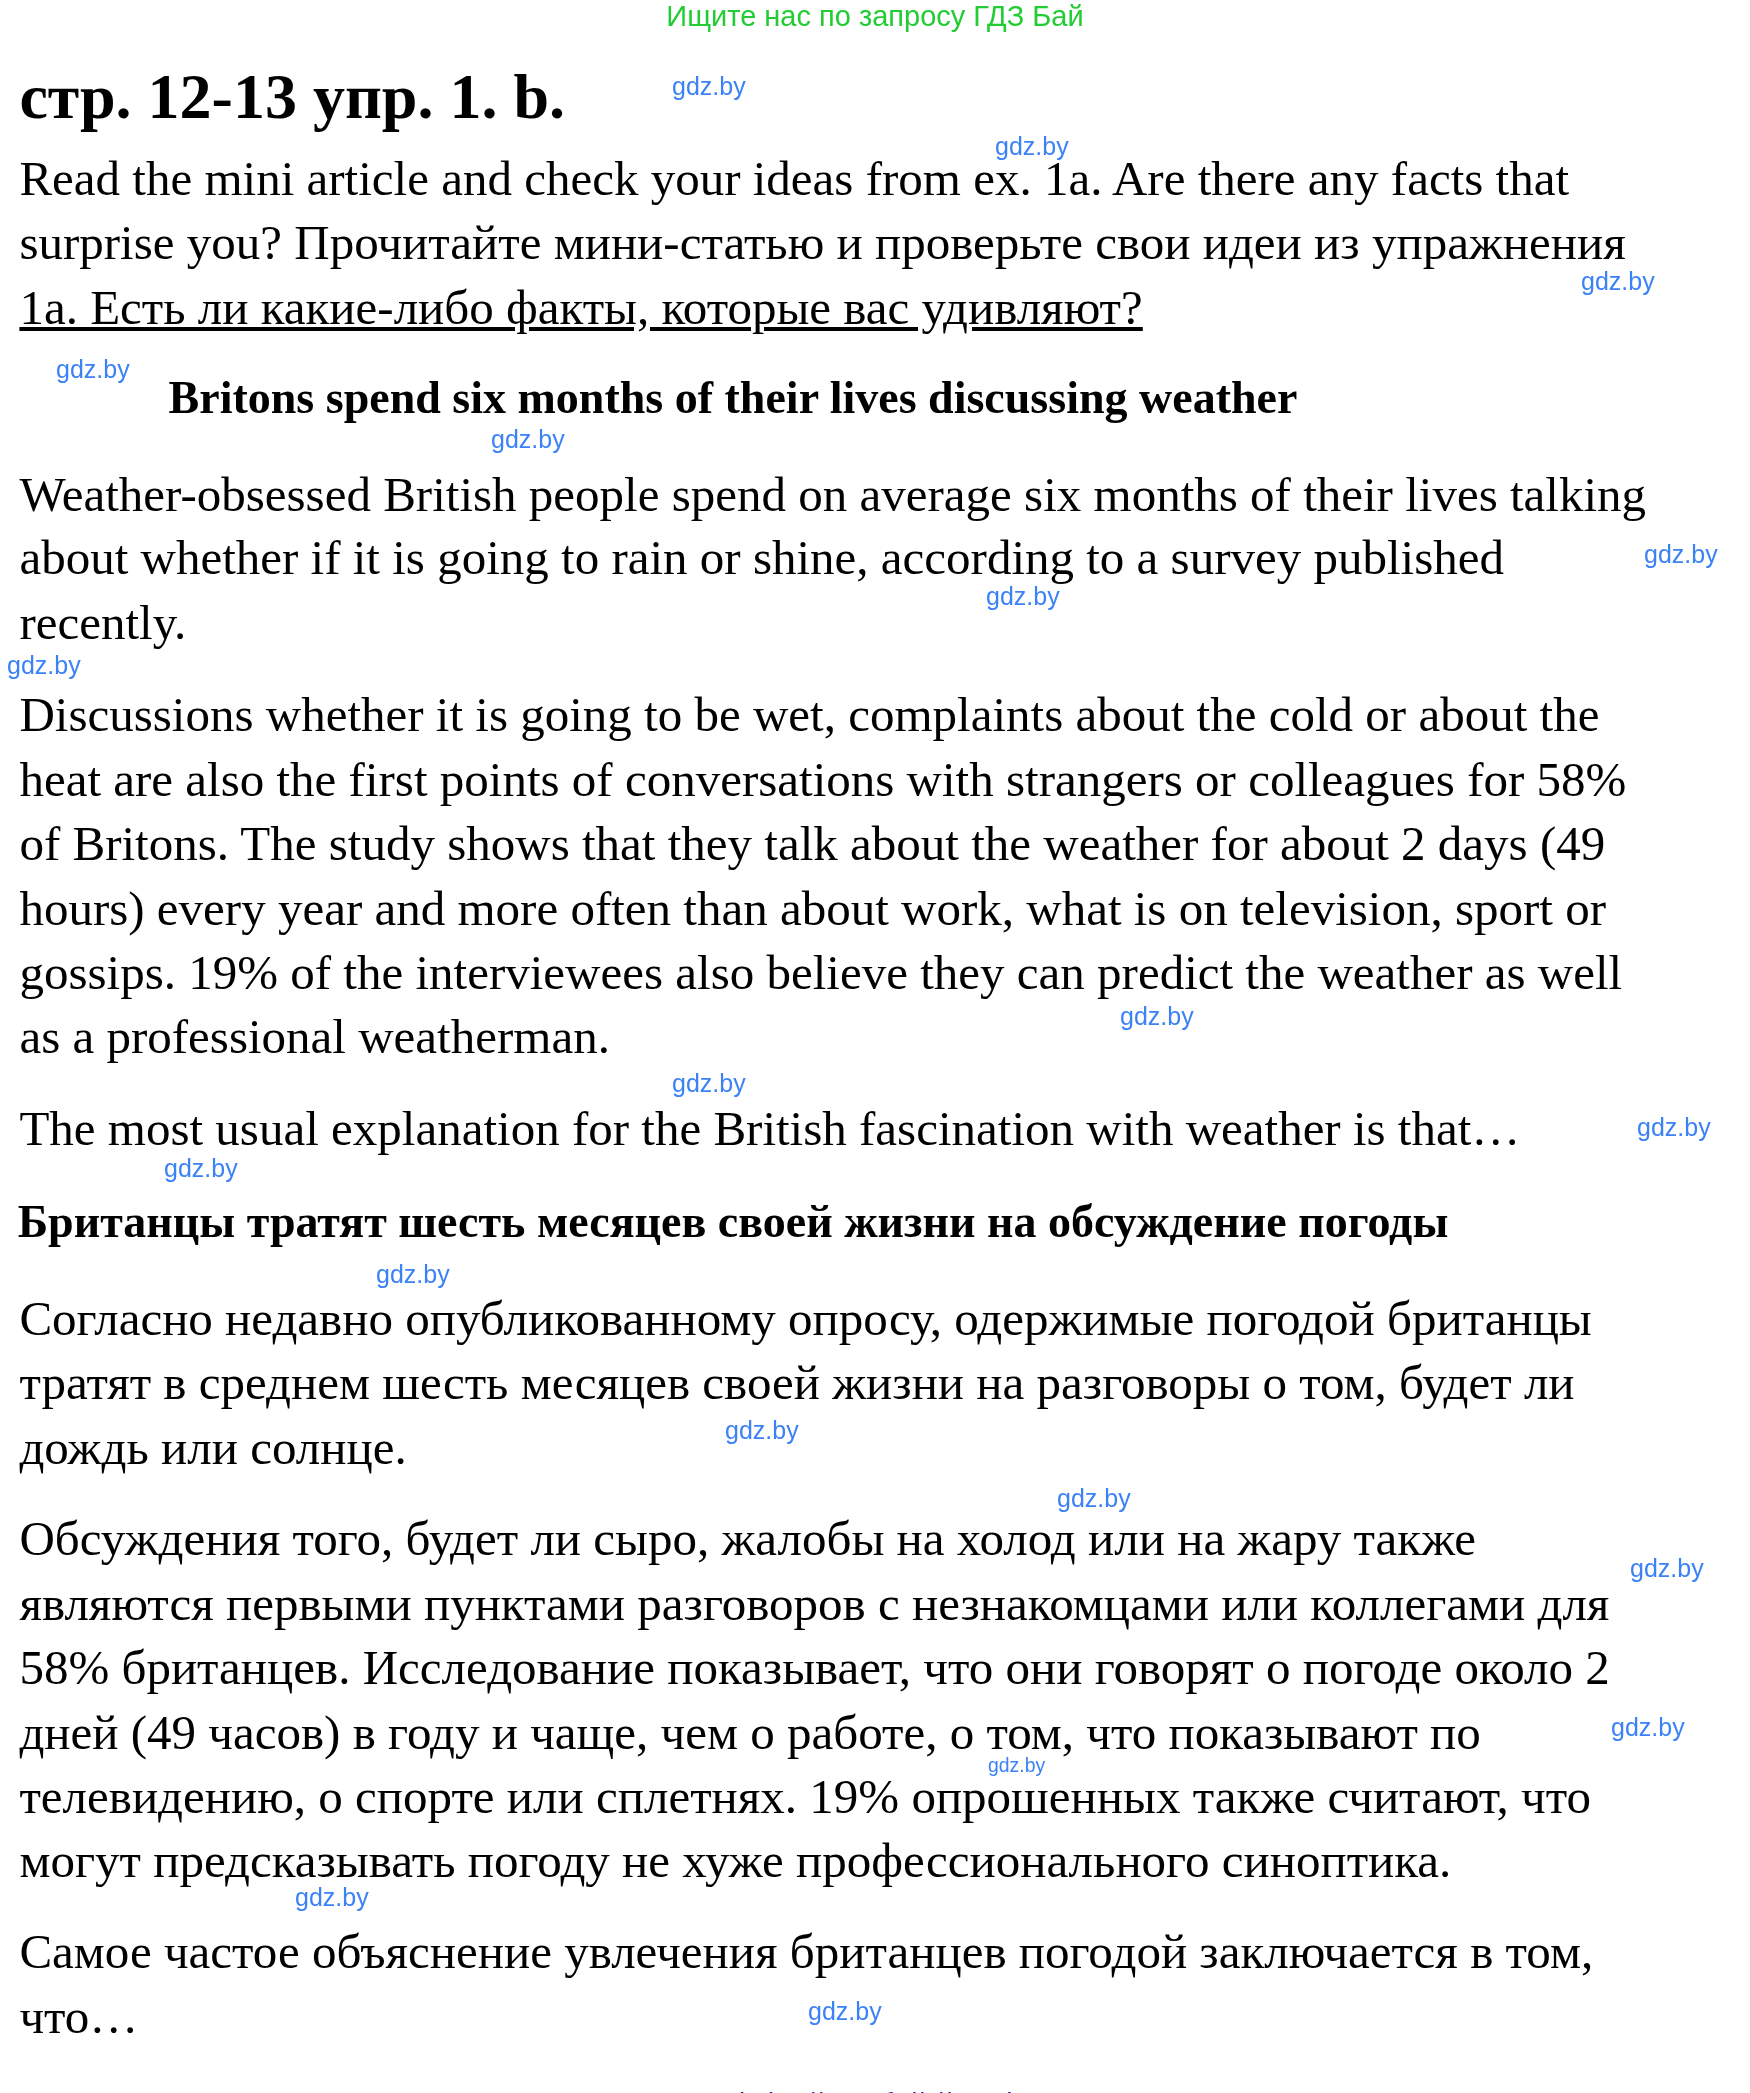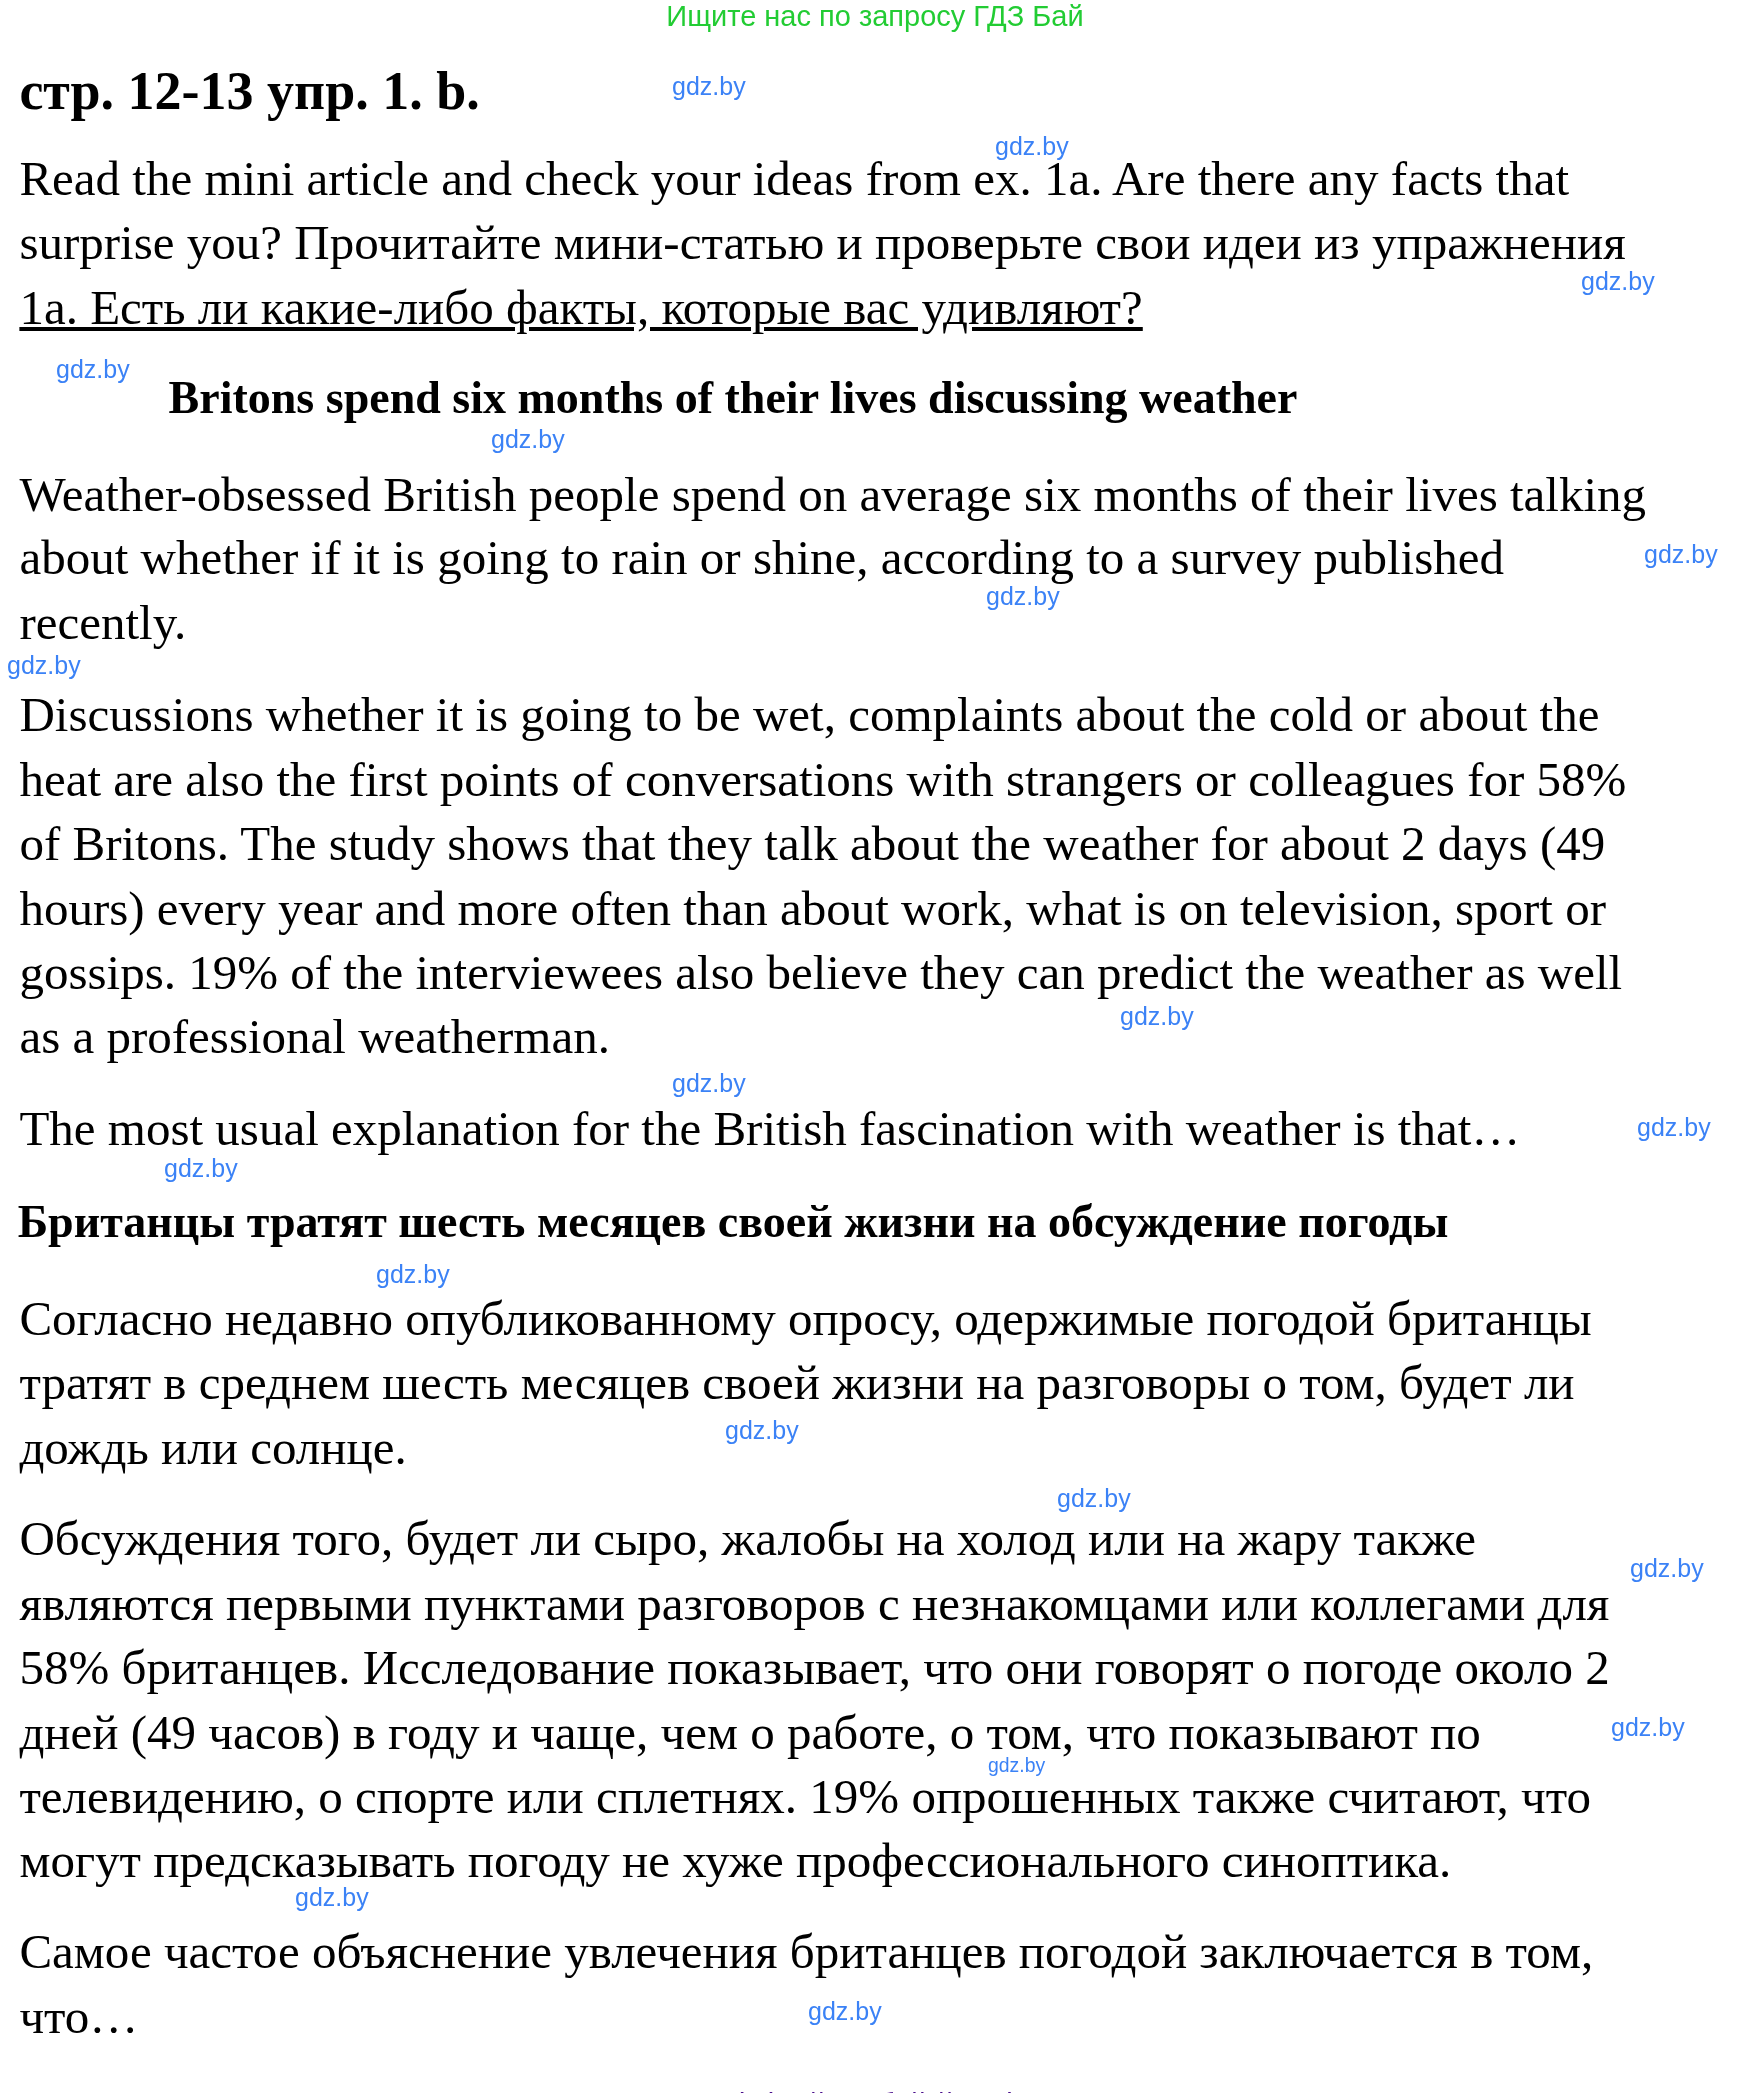--- a/index.html
+++ b/index.html
@@ -1,20 +1,20 @@
 <!DOCTYPE html>
 <html style="font-size:14px"><head>
 <meta charset="utf-8">
 <style>
   html, body { margin: 0; padding: 0; background: #ffffff; }
   body { width: 1750px; height: 2094px; position: relative; overflow: hidden;
          font-family: "Liberation Serif", "DejaVu Serif", serif; color: #000; }
   .abs { position: absolute; white-space: nowrap; }
   .banner { font-family: "Liberation Sans", "DejaVu Sans", sans-serif; font-size: 29px; color: #22cc33; left: 0; width: 1750px; text-align: center; }
-  .title { font-weight: bold; font-size: 54px; left: 19.4px; text-align: center; }
+  .title { font-weight: bold; font-size: 64px; left: 19.4px; text-align: center; }
   .wm { font-family: Liberation Sans, sans-serif; font-size: 25px; color: #3b82f6; }
   .line { font-size: 49px; left: 19.4px; }
   .heading { font-weight: bold; font-size: 46px; left: 0; width: 1466px; text-align: center; }
   .footer { font-family: "Liberation Sans", "DejaVu Sans", sans-serif; font-size: 29px; color: #4b0f8c; left: 0; width: 1750px; text-align: center; margin-top: 32px; }
 </style>
 </head>
 <body>
 
 <div class="abs banner" style="top:0px;text-align:center;">Ищите нас по запросу ГДЗ Бай</div>
 <div class="abs title" style="top:60px;">стр. 12-13 упр. 1. b.</div>

